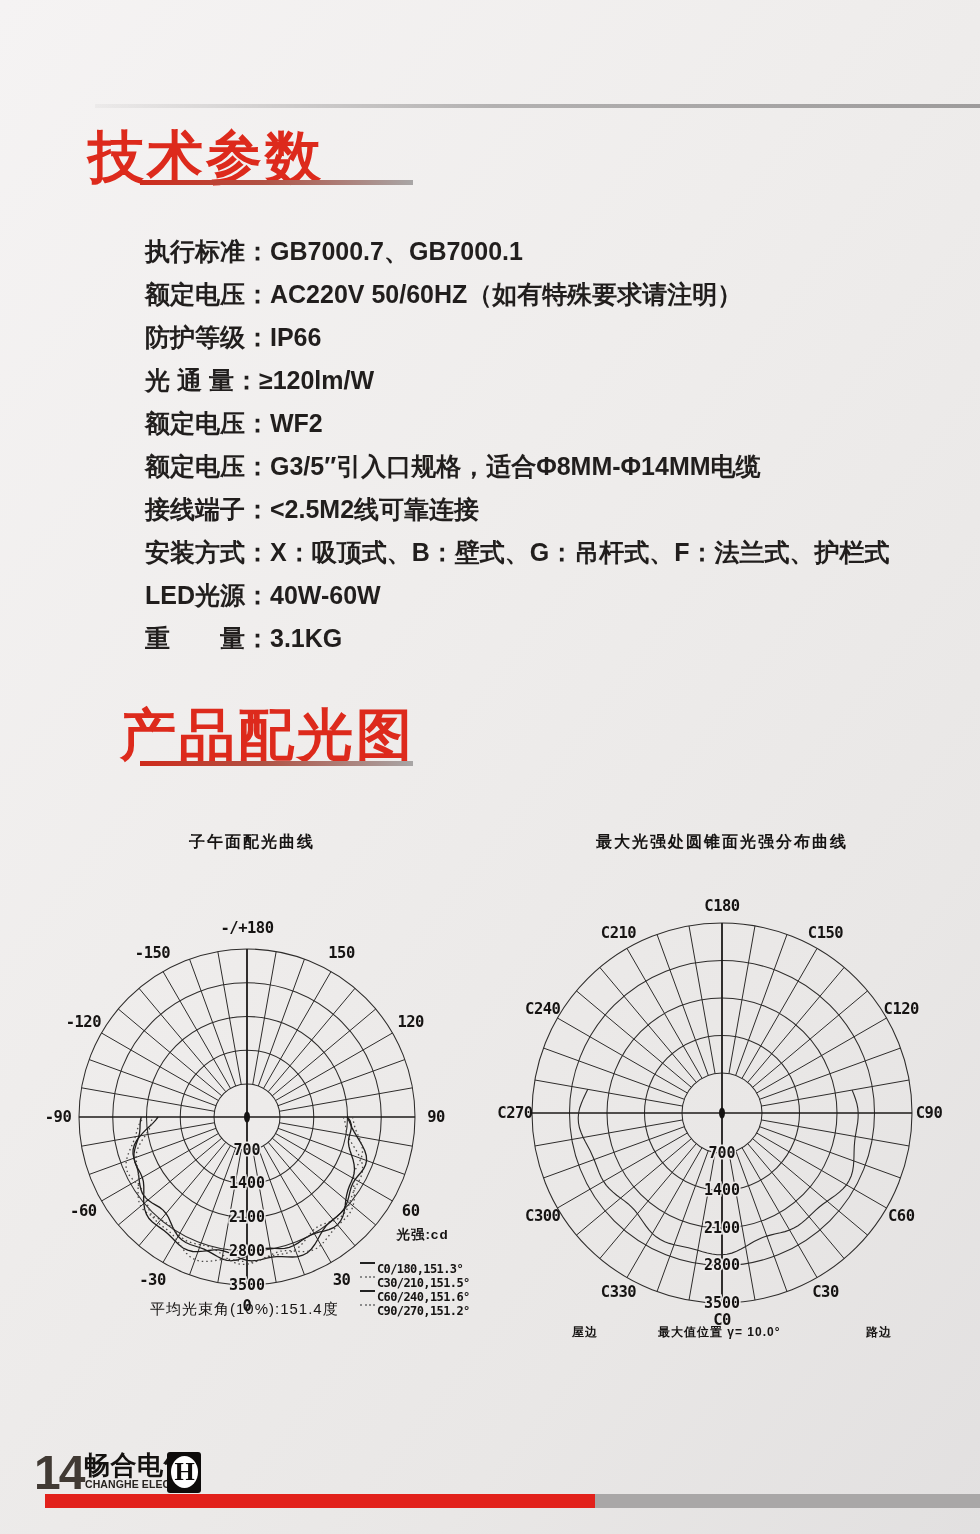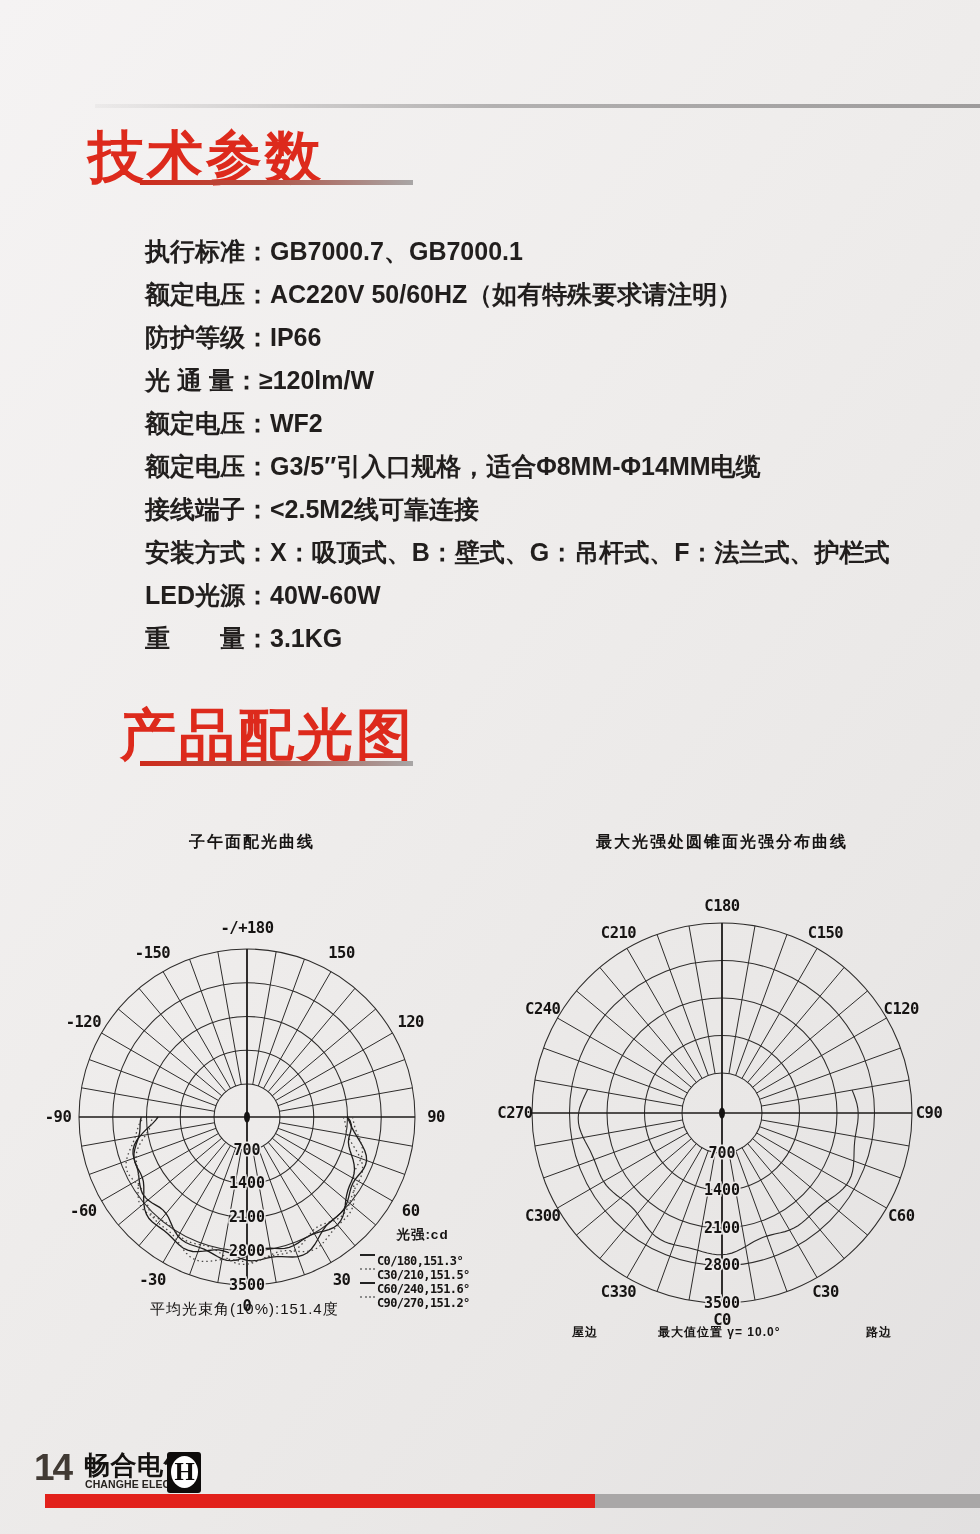--- a/index.html
+++ b/index.html
@@ -22,31 +22,31 @@
   .spec-label{white-space:pre;margin-top:12px;}
   .chart-title{position:absolute;transform:translateX(-50%);font-size:16px;font-weight:bold;
     color:#161413;letter-spacing:2px;white-space:nowrap;}
   .ct-left{left:252px;top:832px;}
   .ct-right{left:722px;top:832px;}
   .polar-svg{position:absolute;}
   .svg-left{left:40px;top:875px;}
   .svg-right{left:488px;top:868px;}
   .legend{position:absolute;left:360px;top:1226px;width:125px;color:#151312;}
   .legend-header{font-size:13.5px;font-weight:bold;text-align:center;letter-spacing:1px;
-    margin-bottom:10px;font-family:"Liberation Sans",sans-serif;}
+    margin-bottom:18px;font-family:"Liberation Sans",sans-serif;}
   .legend-item{display:flex;align-items:flex-start;height:14px;
     font-family:"DejaVu Sans Mono",monospace;font-weight:bold;font-size:12px;letter-spacing:-0.6px;}
   .legend-marker{width:15px;margin-right:2px;flex:0 0 15px;}
   .legend-marker.solid{border-top:2px solid #222;}
   .legend-marker.dotted{border-top:2px dotted #8a8a8a;}
   .avg-note{position:absolute;left:150px;top:1300px;font-size:15px;font-weight:normal;
     color:#161413;letter-spacing:1px;}
   .cone-note{position:absolute;top:1324px;font-size:12px;font-weight:bold;color:#161413;letter-spacing:1px;}
   .cn-house{left:572px;} .cn-max{left:658px;} .cn-road{left:866px;}
-  .page-num{position:absolute;left:34px;top:1449px;font-size:37px;font-weight:bold;
+  .page-num{position:absolute;left:34px;top:1449px;font-size:48px;font-weight:bold;
     color:#413a34;letter-spacing:-2px;line-height:1;}
   .brand-cn{position:absolute;left:84px;top:1452px;font-size:26px;font-weight:900;
     color:#141210;line-height:1;letter-spacing:0.5px;}
   .brand-en{position:absolute;left:85px;top:1479px;font-size:10.5px;font-weight:bold;
     color:#27231f;line-height:1;letter-spacing:0.1px;}
   .logo{position:absolute;left:167px;top:1452px;width:34px;height:41px;background:#0e0c0b;border-radius:3px;}
   .logo-circle{position:absolute;left:4px;top:4px;width:27px;height:32px;background:#fff;border-radius:50%;
     display:flex;align-items:center;justify-content:center;}
   .logo-h{font-family:"Liberation Serif",serif;font-weight:bold;font-size:26px;color:#0e0c0b;line-height:1;}
   .bar-red{position:absolute;left:45px;top:1494px;width:550px;height:14px;background:#e2211b;}

